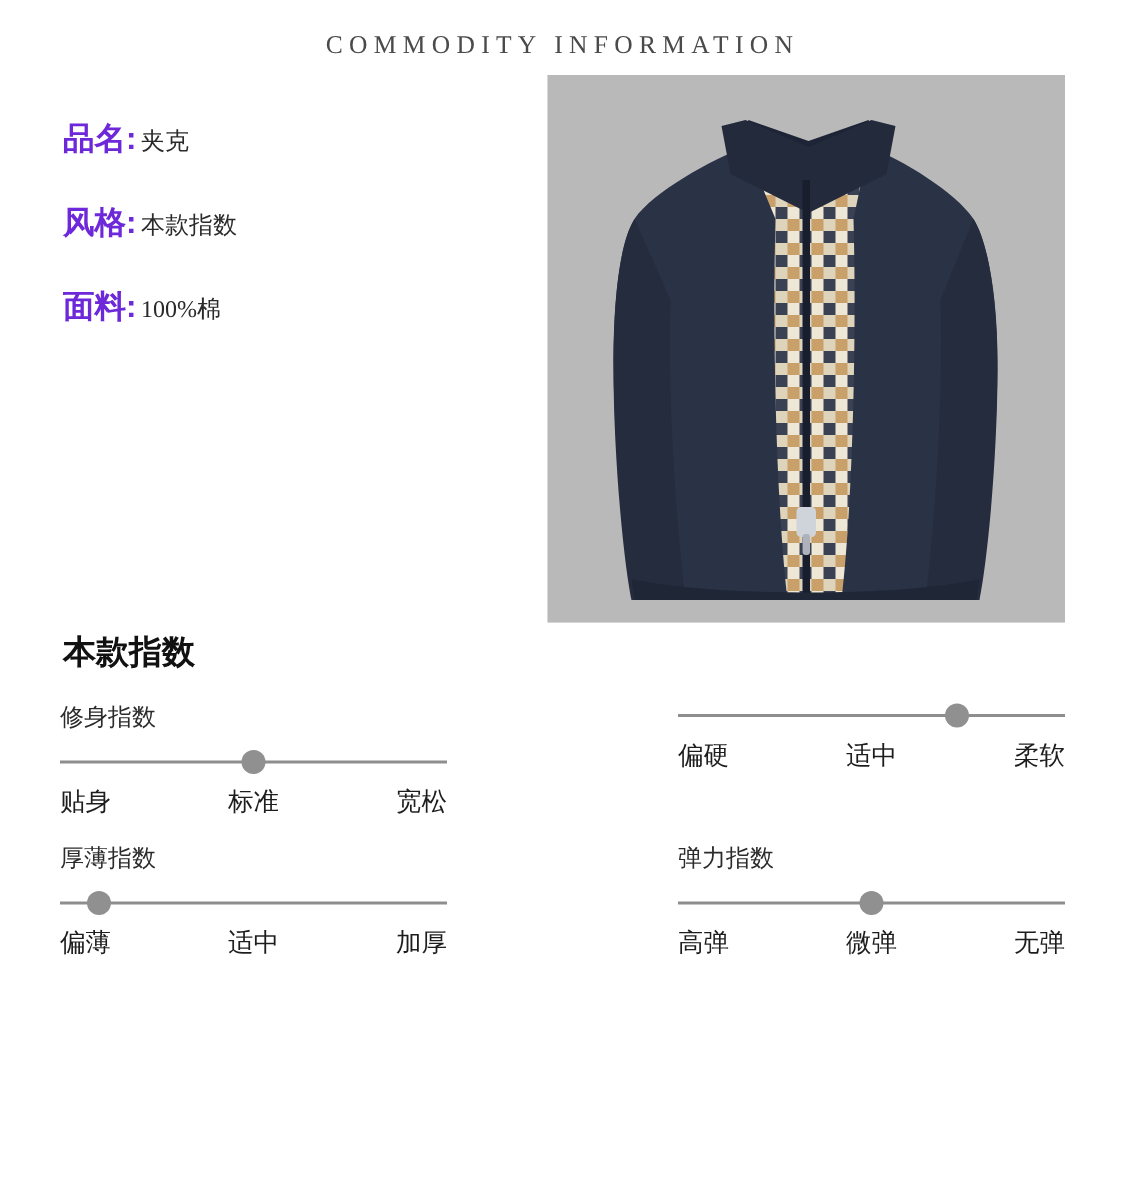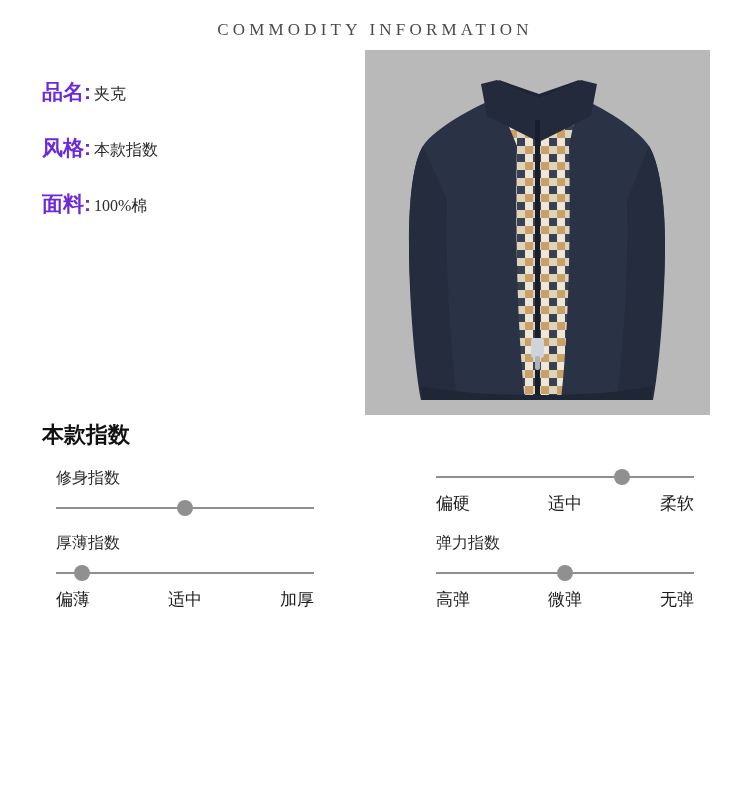--- a/index.html
+++ b/index.html
@@ -90,21 +90,21 @@
     font-weight: bold;
     margin: 8px 0 0 42px;
     color: #111;
   }
 
   .meters {
     position: relative;
     margin-top: 18px;
     display: flex;
     flex-wrap: wrap;
-    padding: 0 56px;
+    padding: 0 40px;
     justify-content: space-between;
   }
   .meter {
     width: 258px;
     margin-bottom: 16px;
   }
   .meter-title {
     font-size: 16px;
     color: #2b2b2b;
     margin-bottom: 10px;
@@ -199,20 +199,25 @@
   <div class="index-title">本款指数</div>
 
   <div class="meters">
 
     <div class="meter">
       <div class="meter-title">修身指数</div>
       <div class="meter-track">
         <div class="line"></div>
         <div class="knob" style="left:50%"></div>
       </div>
+      <div class="meter-labels">
+        <span>贴身</span>
+        <span>标准</span>
+        <span>宽松</span>
+      </div>
     </div>
 
     <div class="meter">
       <div class="meter-track">
         <div class="line"></div>
         <div class="knob" style="left:72%"></div>
       </div>
       <div class="meter-labels">
         <span>偏硬</span>
         <span>适中</span>

